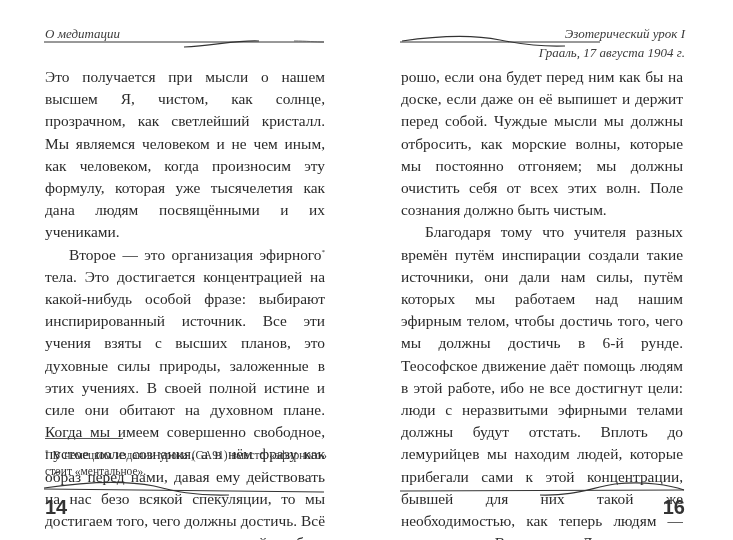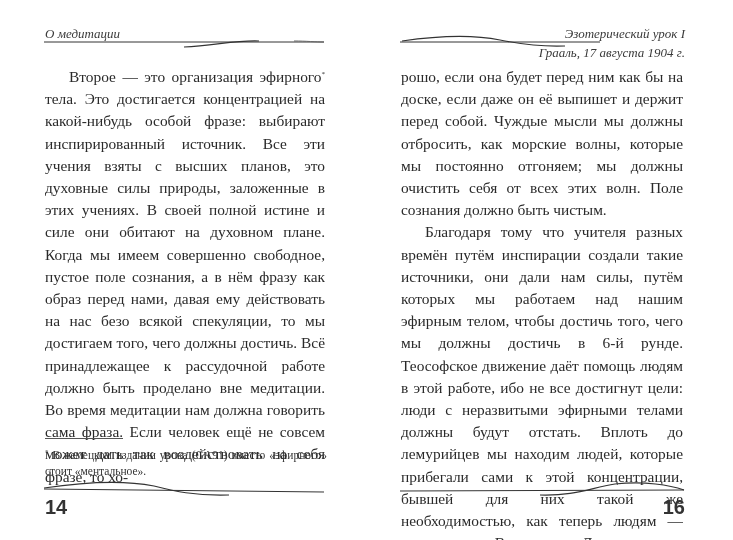--- a/index.html
+++ b/index.html
@@ -46,20 +46,21 @@
 
 <div class="page left">
   <div class="running-head">О медитации</div>
   <svg class="swoosh top" viewBox="0 0 282 14" preserveAspectRatio="none">
     <path d="M0 5 L280 5" stroke="#333" stroke-width="1" fill="none"></path>
     <path d="M140 10 C170 9 190 3 215 4" stroke="#333" stroke-width="1.2" fill="none"></path>
     <path d="M250 4 C262 4 272 5 280 5" stroke="#666" stroke-width="1" fill="none"></path>
   </svg>
 
   <div class="body-text">
+    <p class="cont">Это получается при мысли о нашем высшем Я, чистом, как солнце, прозрачном, как светлейший кристалл. Мы являемся человеком и не чем иным, как человеком, когда произносим эту формулу, которая уже тысячелетия как дана людям посвящёнными и их учениками.</p>
     <p class="indent"><span>Второе — это организация эфирного</span><sup class="fn">*</sup><span> тела. Это достигается концентрацией на какой-нибудь особой фразе: выбирают инспирированный источник. Все эти учения взяты с высших планов, это духовные силы природы, заложенные в этих учениях. В своей полной истине и силе они обитают на духовном плане. Когда мы имеем совершенно свободное, пустое поле сознания, а в нём фразу как образ перед нами, давая ему действовать на нас безо всякой спекуляции, то мы достигаем того, чего должны достичь. Всё принадлежащее к рассудочной работе должно быть проделано вне медитации. Во время медитации нам должна говорить сама фраза. Если человек ещё не совсем может дать так воздействовать на себя фразе, то хо-</span></p>
   </div>
 
   <div class="footnote-rule"></div>
   <div class="footnote"><sup>*</sup> <span>В немецком издании урока (GA91) вместо «эфирного» стоит «ментальное».</span></div>
 
   <svg class="swoosh bottom" viewBox="0 0 282 20" preserveAspectRatio="none">
     <path d="M0 9 L280 12" stroke="#333" stroke-width="1" fill="none"></path>
     <path d="M0 8 C40 2 80 0 110 6 C130 11 150 16 185 15" stroke="#333" stroke-width="1.2" fill="none"></path>
   </svg>

